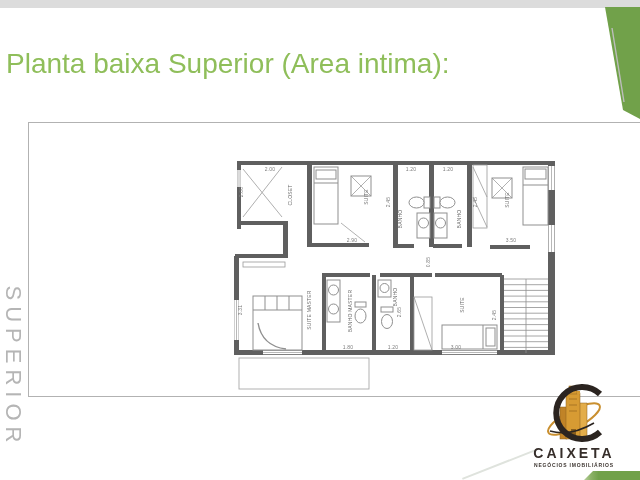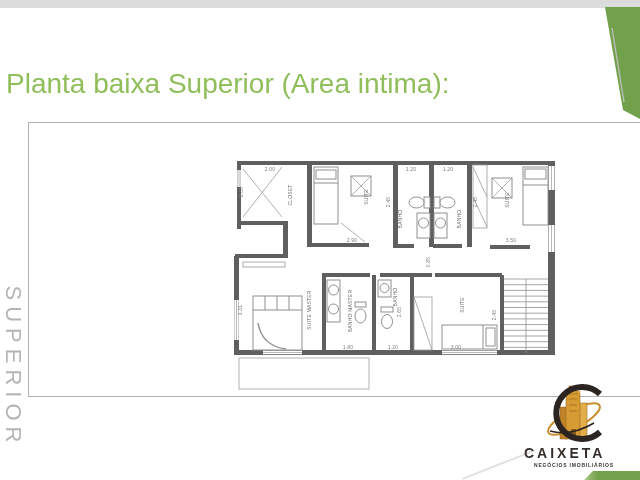--- a/index.html
+++ b/index.html
@@ -6,21 +6,21 @@
   #slide{
     position:relative;width:640px;height:480px;overflow:hidden;
     background:#ffffff;font-family:"Liberation Sans",sans-serif;
   }
   
   .top-strip{position:absolute;left:0;top:0;width:640px;height:8px;background:#dcdcdc;}
   
   .corner-svg{position:absolute;left:595px;top:7px;width:45px;height:115px;}
   
   .title{
-    position:absolute;left:6px;top:68px;width:600px;
+    position:absolute;left:6px;top:48px;width:600px;
     font-size:28px;font-weight:400;color:#8fbe5a;letter-spacing:0px;white-space:nowrap;
   }
   
   .panel{
     position:absolute;left:28px;top:122px;width:619px;height:273px;
     background:#ffffff;border:1px solid #b2b2b2;
   }
   
   .side-label{
     position:absolute;left:13px;top:367px;
@@ -38,21 +38,21 @@
   .dim{color:#7d7d7d;}
   
   .diag-accent{
     position:absolute;left:462px;top:478px;width:78px;height:2px;background:#dfe3dd;
     transform-origin:0 0;transform:rotate(-21.5deg);
   }
   
   .logo{position:absolute;left:524px;top:381px;width:100px;height:95px;}
   .logo-mark{position:absolute;left:6px;top:0;width:92px;height:66px;}
   .logo-name{
-    position:absolute;left:0;top:64px;width:100px;
+    position:absolute;left:0;top:64px;width:100px;text-align:center;
     font-size:14px;font-weight:700;letter-spacing:3px;color:#362e2a;
   }
   .logo-tagline{
     position:absolute;left:0;top:81px;width:100px;text-align:center;
     font-size:5px;font-weight:700;letter-spacing:.8px;color:#3d3530;
   }
   
   .green-bar{
     position:absolute;left:584px;top:471px;width:56px;height:9px;
     background:linear-gradient(90deg,#b9cf9e 0%,#8db368 12%,#71a14a 26%);

